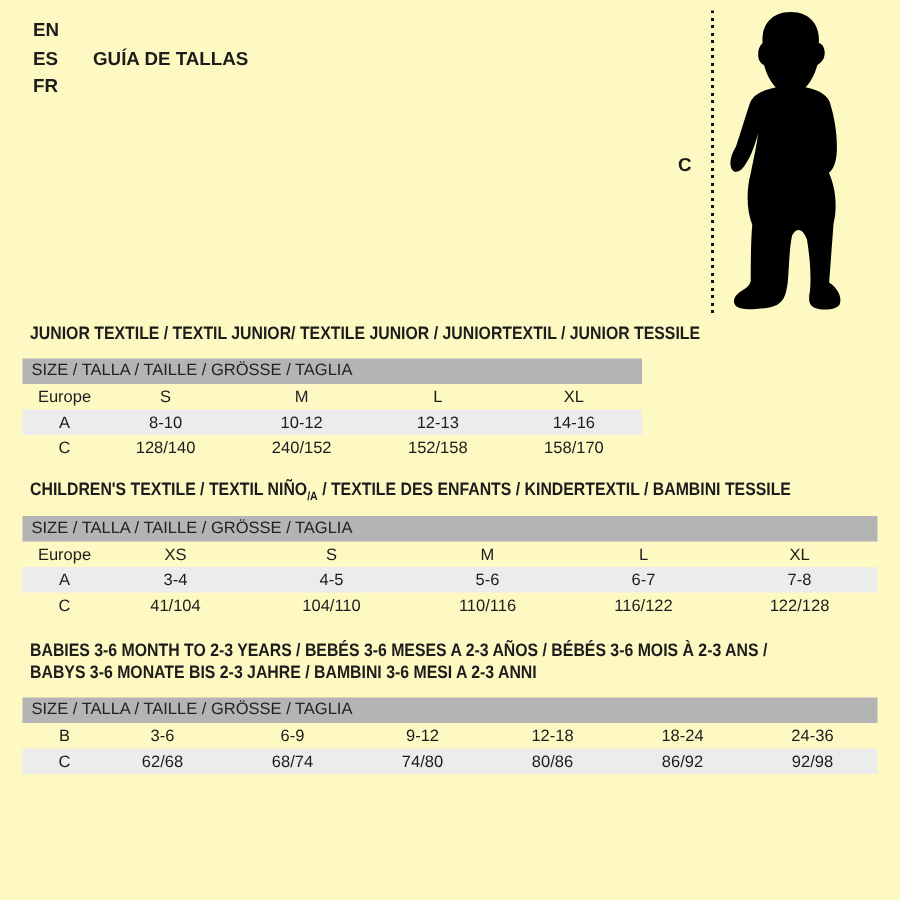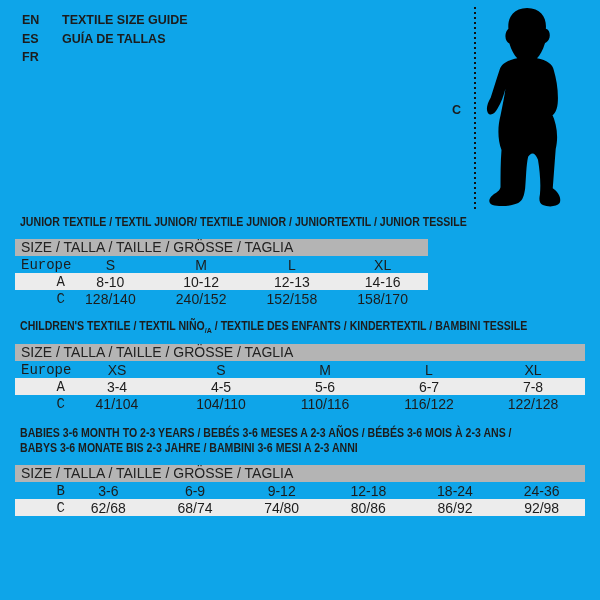--- a/index.html
+++ b/index.html
@@ -1,60 +1,59 @@
 <!DOCTYPE html>
 <html><head>
 <meta charset="utf-8">
 <style>
   html,body{margin:0;padding:0;background:#fff;}
-  .page{position:relative;width:600px;height:600px;background:#0ea5e9;overflow:hidden;
+  .page{position:relative;width:600px;height:600px;background:#fef9c3;overflow:hidden;
         font-family:"Liberation Sans",sans-serif;color:#1c1c1c;}
 
   
   .lang-block{position:absolute;left:22px;top:11px;}
   .lang-row{display:flex;font-weight:bold;font-size:12.5px;line-height:18.6px;white-space:nowrap;}
   .lang-code{width:40px;}
 
   
   .height-line{position:absolute;left:474px;top:7px;width:2px;height:202px;
     background:repeating-linear-gradient(to bottom,#111 0,#111 2px,transparent 2px,transparent 5px);}
   .c-label{position:absolute;left:452px;top:103px;font-weight:bold;font-size:12.5px;}
   .baby-svg{position:absolute;left:486px;top:4px;width:100px;height:207px;}
 
   
   .sec-title{position:absolute;font-weight:bold;font-size:12px;white-space:nowrap;
     transform:scaleX(0.88);transform-origin:0 50%;line-height:14.5px;}
   .sub{font-size:8px;vertical-align:sub;}
 
   
-  .tbl{position:absolute;font-size:14px;}
+  .tbl{position:absolute;font-size:11px;}
   .bar{height:17px;line-height:17px;background:#b4b4b4;padding-left:6px;color:#222;
        white-space:nowrap;}
   .row{height:17px;display:grid;align-items:center;}
   .t1 .row{grid-template-columns:50px repeat(4,1fr);}
   .t2 .row{grid-template-columns:50px repeat(5,1fr);}
   .t3 .row{grid-template-columns:50px repeat(6,1fr);}
-  .row .lbl{padding-left:6px;text-align:right;font-family:Liberation Mono, monospace;}
+  .row .lbl{padding-left:6px;text-align:center;}
   .row .cell{text-align:center;}
   .row.shaded{background:#ececec;}
 
   
   .notes{position:absolute;left:20px;top:536px;}
   .note{font-weight:bold;font-size:11.5px;line-height:16px;white-space:nowrap;
     transform:scaleX(0.9);transform-origin:0 50%;}
 </style>
 </head>
 <body>
 
 <div class="page">
 
   <div class="lang-block">
     <div class="lang-row">
       <span class="lang-code">EN</span>
-      <span>TEXTILE SIZE GUIDE</span>
     </div>
     <div class="lang-row">
       <span class="lang-code">ES</span>
       <span>GUÍA DE TALLAS</span>
     </div>
     <div class="lang-row">
       <span class="lang-code">FR</span>
     </div>
   </div>
 

